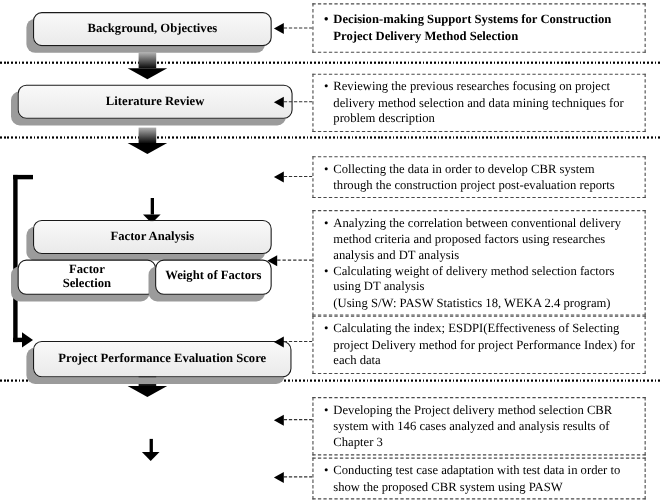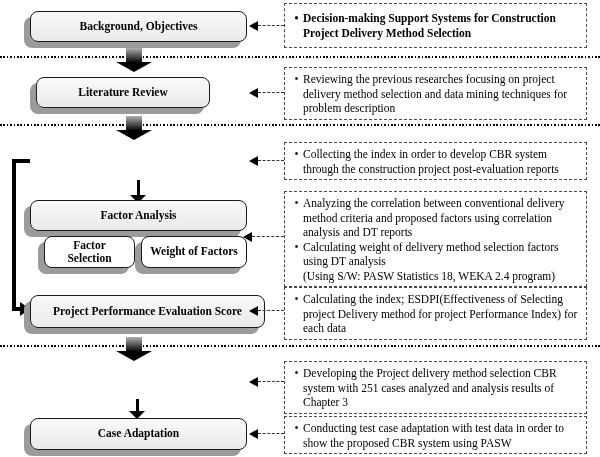--- a/index.html
+++ b/index.html
@@ -74,27 +74,26 @@
   <div class="thead" style="left:130px; top:195px"></div>
   <div class="tline" style="left:136px; top:399px; height:12px"></div>
   <div class="thead" style="left:129px; top:411px"></div>
 
   <div class="fb" style="left:12px; top:159px; width:18px; height:4px"></div>
   <div class="fb" style="left:12px; top:159px; width:4px; height:152px"></div>
   <div class="fb" style="left:12px; top:307px; width:9px; height:4px"></div>
   <div class="fbhead" style="left:20px; top:302px"></div>
 
   <div class="pbox" style="left:30px; top:11px;  width:217px; height:31px">Background, Objectives</div>
-  <div class="pbox" style="left:36px; top:77px;  width:174px; height:31px">Literature Review</div>
+  <div class="pbox" style="left:16px; top:77px;  width:250px; height:31px">Literature Review</div>
   <div class="pbox" style="left:30px; top:200px; width:217px; height:31px">Factor Analysis</div>
-  <div class="pbox white" style="left:44px;  top:236px; width:91px; height:32px">Factor
+  <div class="pbox white" style="left:16px;  top:236px; width:126px; height:32px">Factor
 Selection</div>
   <div class="pbox white" style="left:141px; top:236px; width:106px; height:32px">Weight of Factors</div>
-  <div class="pbox" style="left:30px; top:295px; width:235px; height:33px">Project Performance Evaluation Score</div>
-  <div class="pbox" style="left:30px; top:418px; width:217px; height:32px">Case Adaptation</div>
+  <div class="pbox" style="left:30px; top:310px; width:235px; height:33px">Project Performance Evaluation Score</div>
 
   <div class="conn" style="left:258px; top:25px;  width:26px"></div>
   <div class="connhead" style="left:249px; top:21px"></div>
   <div class="conn" style="left:258px; top:92px;  width:26px"></div>
   <div class="connhead" style="left:249px; top:88px"></div>
   <div class="conn" style="left:258px; top:160px; width:26px"></div>
   <div class="connhead" style="left:249px; top:156px"></div>
   <div class="conn" style="left:252px; top:236px; width:32px"></div>
   <div class="connhead" style="left:243px; top:232px"></div>
   <div class="conn" style="left:258px; top:310px; width:26px"></div>
@@ -114,47 +113,47 @@
   <div class="note" style="top:67px; min-height:49px">
     <div class="bullet">
       <span class="dot">•</span>
       <span class="btxt">Reviewing the previous researches focusing on project delivery method selection and data mining techniques for problem description</span>
     </div>
   </div>
 
   <div class="note" style="top:142px; min-height:37px">
     <div class="bullet">
       <span class="dot">•</span>
-      <span class="btxt">Collecting the index in order to develop CBR system through the construction project post-evaluation reports</span>
+      <span class="btxt">Collecting the data in order to develop CBR system through the construction project post-evaluation reports</span>
     </div>
   </div>
 
   <div class="note" style="top:191px; min-height:87px">
     <div class="bullet">
       <span class="dot">•</span>
-      <span class="btxt">Analyzing the correlation between conventional delivery method criteria and proposed factors using correlation analysis and DT reports</span>
+      <span class="btxt">Analyzing the correlation between conventional delivery method criteria and proposed factors using researches analysis and DT analysis</span>
     </div>
     <div class="bullet">
       <span class="dot">•</span>
       <span class="btxt">Calculating weight of delivery method selection factors using DT analysis
 (Using S/W: PASW Statistics 18, WEKA 2.4 program)</span>
     </div>
   </div>
 
   <div class="note" style="top:287px; min-height:41px">
     <div class="bullet">
       <span class="dot">•</span>
       <span class="btxt">Calculating the index; ESDPI(Effectiveness of Selecting project Delivery method for project Performance Index) for each data</span>
     </div>
   </div>
 
   <div class="note" style="top:361px; min-height:37px">
     <div class="bullet">
       <span class="dot">•</span>
-      <span class="btxt">Developing the Project delivery method selection CBR system with 251 cases analyzed and analysis results of Chapter 3</span>
+      <span class="btxt">Developing the Project delivery method selection CBR system with 146 cases analyzed and analysis results of Chapter 3</span>
     </div>
   </div>
 
   <div class="note" style="top:416px; min-height:37px">
     <div class="bullet">
       <span class="dot">•</span>
       <span class="btxt">Conducting test case adaptation with test data in order to show the proposed CBR system using PASW</span>
     </div>
   </div>
 

